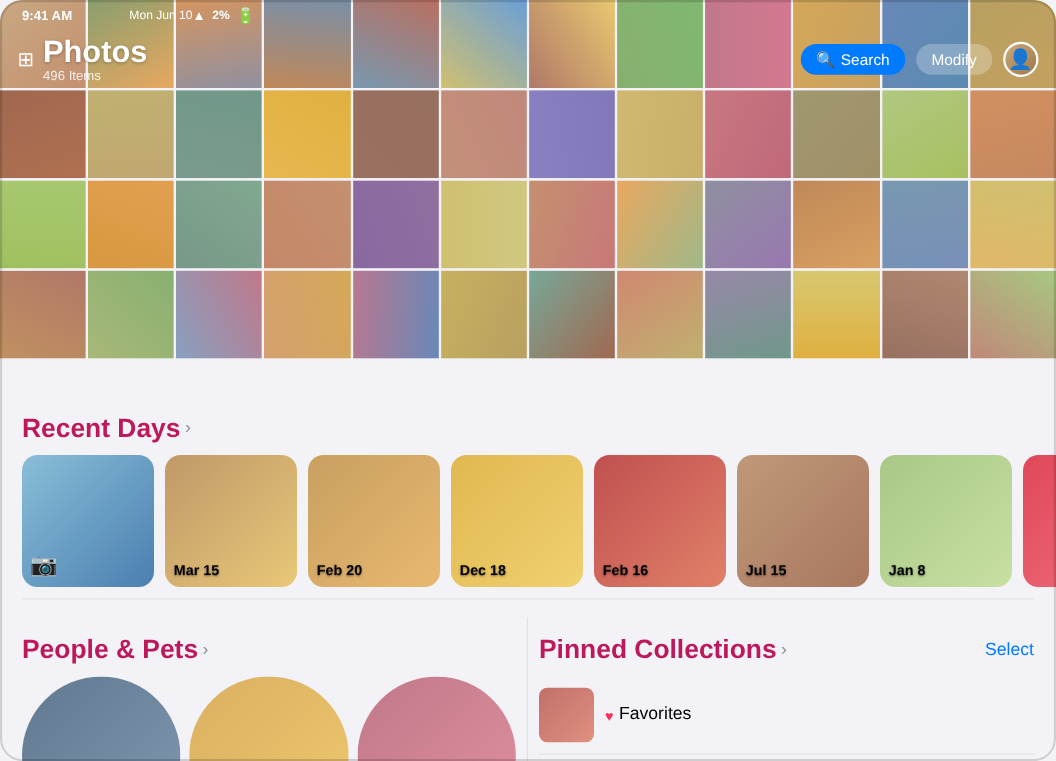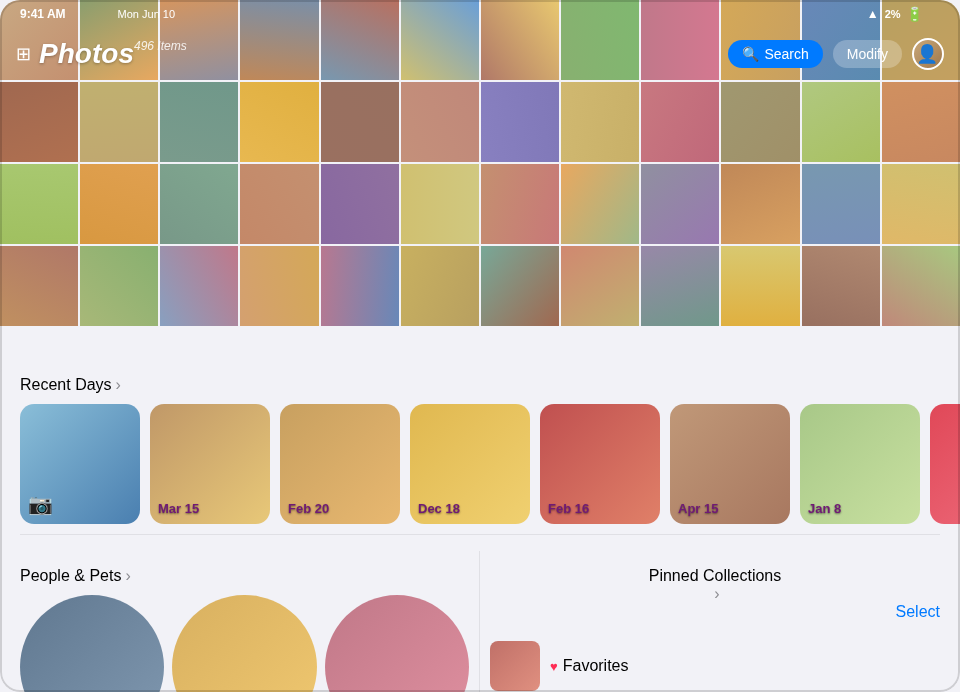--- a/index.html
+++ b/index.html
@@ -9,25 +9,24 @@
       overflow: hidden;
       background: #f2f2f7;
       font-family: -apple-system, BlinkMacSystemFont, 'SF Pro Display', 'Helvetica Neue', sans-serif;
       border-radius: 20px;
       position: relative;
     }
 
     
     .status-bar {
       position: absolute;
-      top: 0; left: 0; right: 16px;
+      top: 0; left: 0; right: 4px;
       height: 28px;
       display: flex;
       align-items: center;
-      justify-content: space-between;
       padding: 0 20px;
       z-index: 10;
       background: transparent;
     }
     .status-time {
       font-size: 12px;
       font-weight: 600;
       color: #fff;
     }
     .status-right {
@@ -52,21 +51,21 @@
       display: flex;
       align-items: center;
       gap: 8px;
     }
     .split-view-icon {
       color: #fff;
       font-size: 18px;
     }
     .nav-title-area {
       display: flex;
-      font-style: italic;
+      flex-direction: column;
     }
     .nav-title {
       font-size: 28px;
       font-weight: 700;
       color: #fff;
       line-height: 1.1;
       text-shadow: 0 1px 3px rgba(0,0,0,0.3);
     }
     .nav-subtitle {
       font-size: 12px;
@@ -152,23 +151,23 @@
     }
 
     
     .section-header {
       display: flex;
       align-items: center;
       padding: 0 20px;
       margin-bottom: 10px;
     }
     .section-title {
-      font-size: 16px;
-      font-weight: 400;
-      color: #000000;
+      font-size: 24px;
+      font-weight: 700;
+      color: #be185d;
     }
     .section-arrow {
       font-size: 16px;
       color: #8e8e93;
       margin-left: 4px;
     }
     .section-modify {
       margin-left: auto;
       color: #007aff;
       font-size: 16px;
@@ -196,21 +195,21 @@
     .day-card .day-bg {
       width: 100%;
       height: 100%;
       background-size: cover;
       background-position: center;
     }
     .day-label {
       position: absolute;
       bottom: 8px;
       left: 8px;
-      color: #701a75;
+      color: #000000;
       font-size: 13px;
       font-weight: 600;
       text-shadow: 0 1px 2px rgba(0,0,0,0.5);
     }
     .day-icon {
       position: absolute;
       bottom: 8px;
       left: 8px;
       color: #fff;
       font-size: 14px;
@@ -531,21 +530,21 @@
       <div class="day-card">
         <div class="day-bg" style="background: linear-gradient(135deg, rgb(224, 184, 80), rgb(240, 208, 112));"></div>
         <div class="day-label">Dec 18</div>
       </div>
       <div class="day-card">
         <div class="day-bg" style="background: linear-gradient(135deg, rgb(192, 80, 80), rgb(224, 128, 104));"></div>
         <div class="day-label">Feb 16</div>
       </div>
       <div class="day-card">
         <div class="day-bg" style="background: linear-gradient(135deg, rgb(192, 152, 120), rgb(168, 120, 96));"></div>
-        <div class="day-label">Apr 15</div>
+        <div class="day-label">Jul 15</div>
       </div>
       <div class="day-card">
         <div class="day-bg" style="background: linear-gradient(135deg, rgb(168, 200, 136), rgb(200, 224, 160));"></div>
         <div class="day-label">Jan 8</div>
       </div>
       <div class="day-card">
         <div class="day-bg" style="background: linear-gradient(135deg, rgb(224, 72, 88), rgb(240, 112, 128));"></div>
       </div>
     </div>
 
@@ -567,21 +566,21 @@
             <div class="person-bg" style="background: linear-gradient(135deg, rgb(216, 176, 96), rgb(240, 200, 112));"></div>
             <span class="person-fav" style="color: rgb(255, 45, 85);">♥</span>
           </div>
           <div class="person-card">
             <div class="person-bg" style="background: linear-gradient(135deg, rgb(192, 120, 136), rgb(224, 144, 160));"></div>
           </div>
         </div>
     </div>
 
     <div class="two-col-right">
-      <div class="section-header" style="padding:0;margin-bottom:6px;flex-direction:column;">
+      <div class="section-header" style="padding:0;margin-bottom:6px;">
         <span class="section-title">Pinned Collections</span>
         <span class="section-arrow">›</span>
         <span class="section-modify" style="margin-left:auto;">Select</span>
       </div>
       <div class="pinned-list" id="pinned-list">
 
       <div class="pinned-item">
             <div class="pinned-thumb">
               <div class="thumb-bg" style="background: linear-gradient(135deg, rgb(192, 112, 104), rgb(224, 144, 128));"></div>
             </div>

